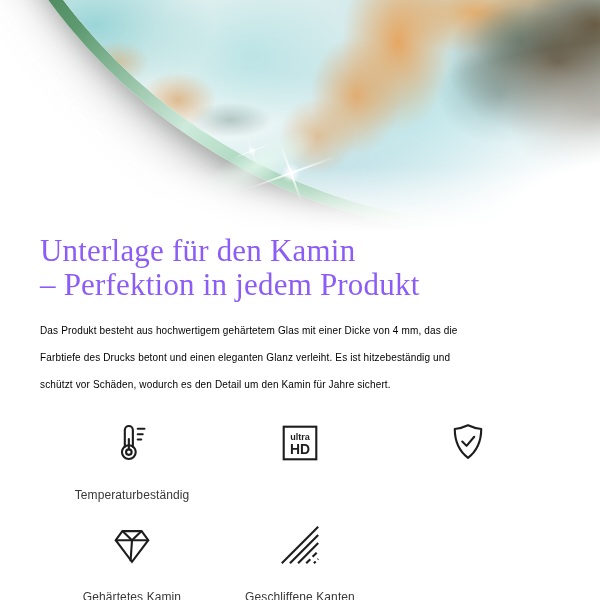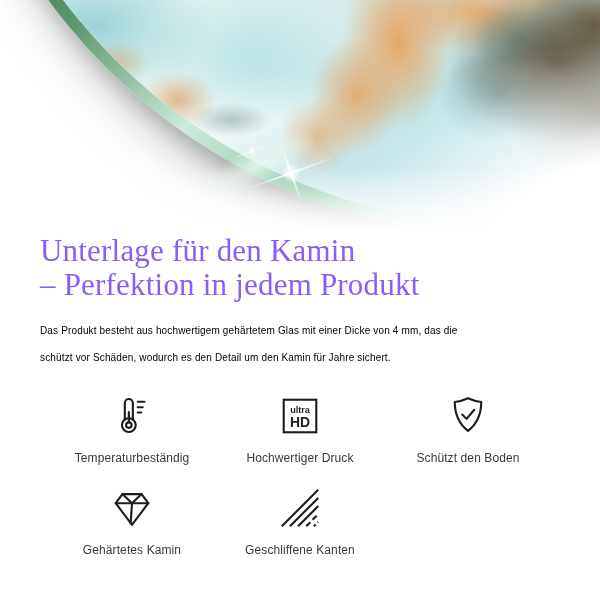--- a/index.html
+++ b/index.html
@@ -84,21 +84,21 @@
   .description div{white-space:nowrap;}
 
   
   .features{
     display:grid;grid-template-columns:repeat(3,1fr);
     margin:22px 8px 0 8px;row-gap:20px;
   }
   .feature{display:flex;flex-direction:column;align-items:center;}
   .feature .icon-box{width:46px;height:46px;display:flex;align-items:center;justify-content:flex-end;}
   .feature svg{display:block;}
-  .feature .label{margin-top:12px;font-size:12px;color:#383838;letter-spacing:0.1px;}
+  .feature .label{margin-top:22px;font-size:12px;color:#383838;letter-spacing:0.1px;}
 
   .ico{stroke:#1d1d1d;fill:none;stroke-width:2.2;}
   .ico-fill{fill:#1d1d1d;stroke:none;}
   .ico-text{fill:#1d1d1d;font-family:"Liberation Sans","DejaVu Sans",sans-serif;font-weight:700;}
 </style>
 </head>
 <body>
 
 <div class="page">
 
@@ -121,20 +121,21 @@
     </div>
   </div>
 
   <div class="content">
     <h1 class="title">
       <span>Unterlage für den Kamin</span>
       <span>– Perfektion in jedem Produkt</span>
     </h1>
     <div class="description">
       <div>Das Produkt besteht aus hochwertigem gehärtetem Glas mit einer Dicke von 4 mm, das die</div>
+      <div>Farbtiefe des Drucks betont und einen eleganten Glanz verleiht. Es ist hitzebeständig und</div>
       <div>schützt vor Schäden, wodurch es den Detail um den Kamin für Jahre sichert.</div>
     </div>
 
     <div class="features">
 
       <div class="feature">
         <div class="icon-box">
           <svg width="46" height="46" viewBox="0 0 48 48">
             <path class="ico" d="M16.5 28 V10.5 a4.2 4.2 0 0 1 8.4 0 V28" stroke-linecap="round"></path>
             <circle class="ico" cx="20.7" cy="33.5" r="7.2"></circle>
@@ -149,31 +150,29 @@
       </div>
 
       <div class="feature">
         <div class="icon-box">
           <svg width="46" height="46" viewBox="0 0 48 48">
             <rect class="ico" x="7" y="7" width="34" height="34" stroke-width="2.4"></rect>
             <text class="ico-text" x="24" y="21" font-size="9.5" text-anchor="middle">ultra</text>
             <text class="ico-text" x="24" y="35.5" font-size="14.5" text-anchor="middle">HD</text>
           </svg>
         </div>
-        <div class="label">Hochwertiger Druck</div>
       </div>
 
       <div class="feature">
         <div class="icon-box">
           <svg width="46" height="46" viewBox="0 0 48 48">
             <path class="ico" stroke-width="2.4" stroke-linejoin="round" d="M24 5.5 C28.5 7.6 33.5 8.9 37.8 9.4 C37.8 20.8 34.3 31.6 24 39.5 C13.7 31.6 10.2 20.8 10.2 9.4 C14.5 8.9 19.5 7.6 24 5.5 Z"></path>
             <path class="ico" stroke-width="2.6" stroke-linecap="round" stroke-linejoin="round" d="M18 22.5 L22.5 27 L30.5 17.5"></path>
           </svg>
         </div>
-        <div class="label">Schützt den Boden</div>
       </div>
 
       <div class="feature">
         <div class="icon-box">
           <svg width="46" height="46" viewBox="0 0 48 48">
             <path class="ico" stroke-linejoin="miter" d="M14 9.5 L34 9.5 L41 19 L24 41.5 L7 19 Z"></path>
             <path class="ico" stroke-width="2" d="M7 19 L41 19"></path>
             <path class="ico" stroke-width="2" d="M14 9.5 L24 19 L34 9.5"></path>
             <path class="ico" stroke-width="2" d="M24 19 L22.5 41"></path>
           </svg>

